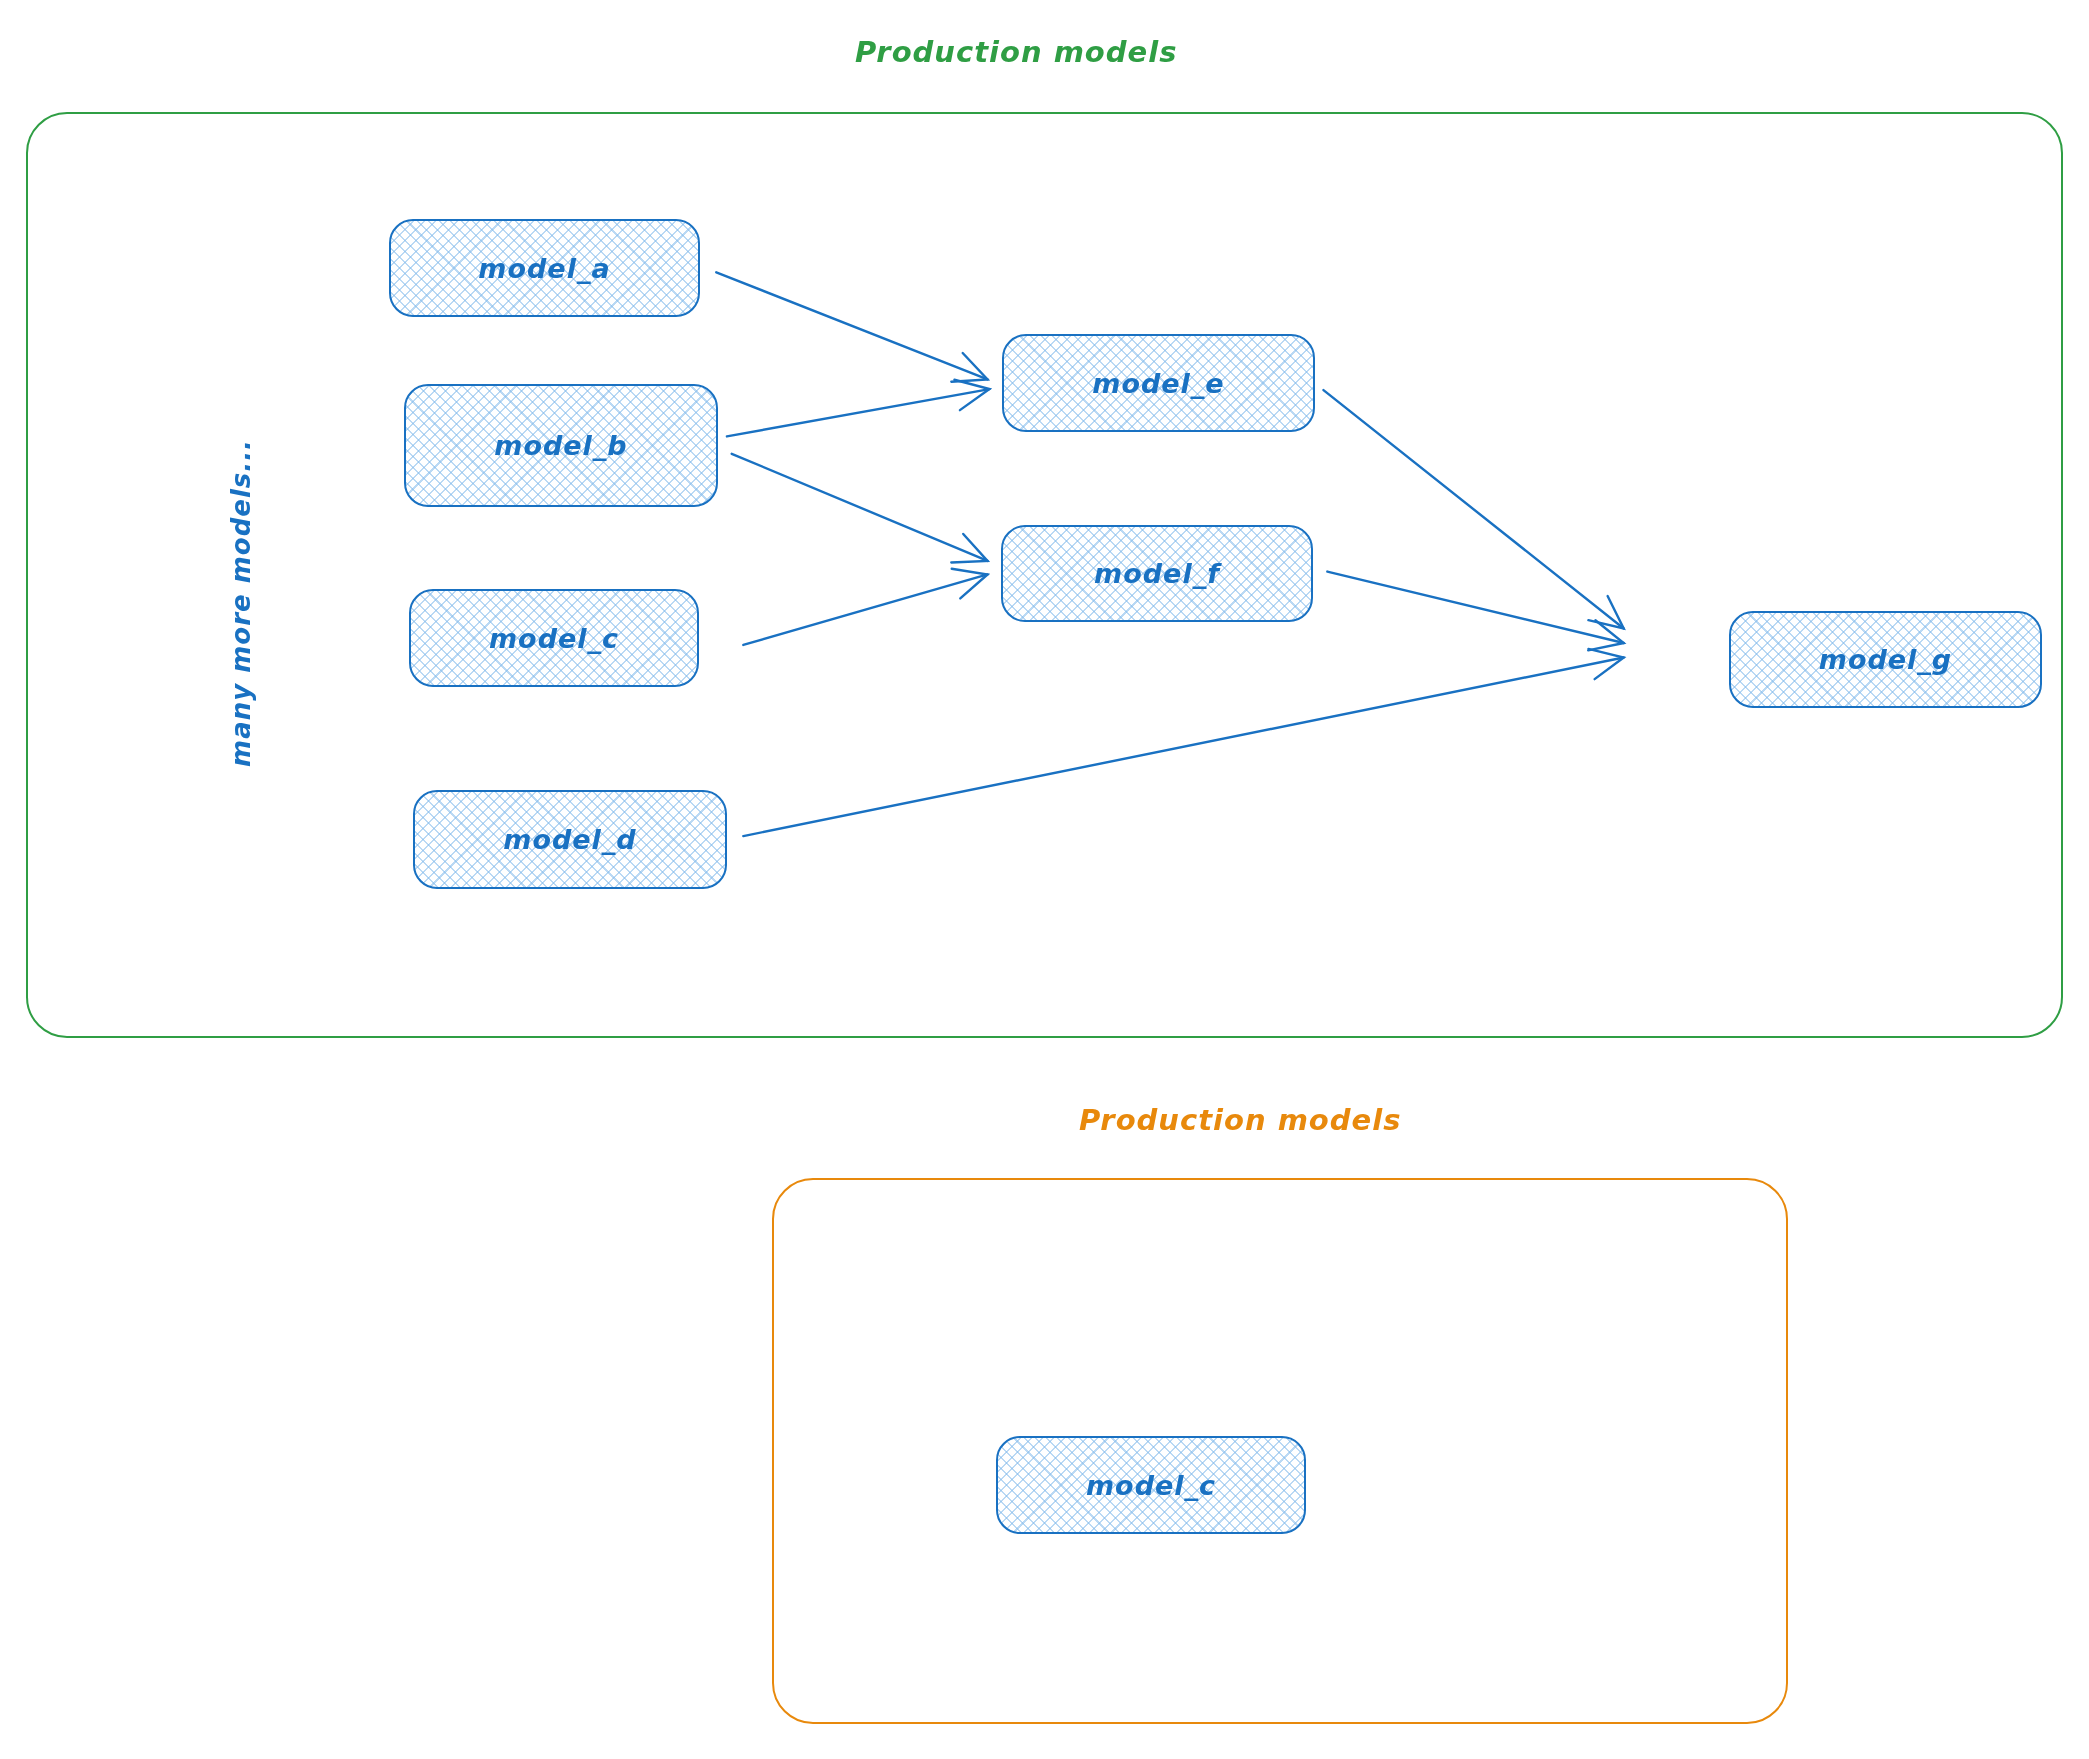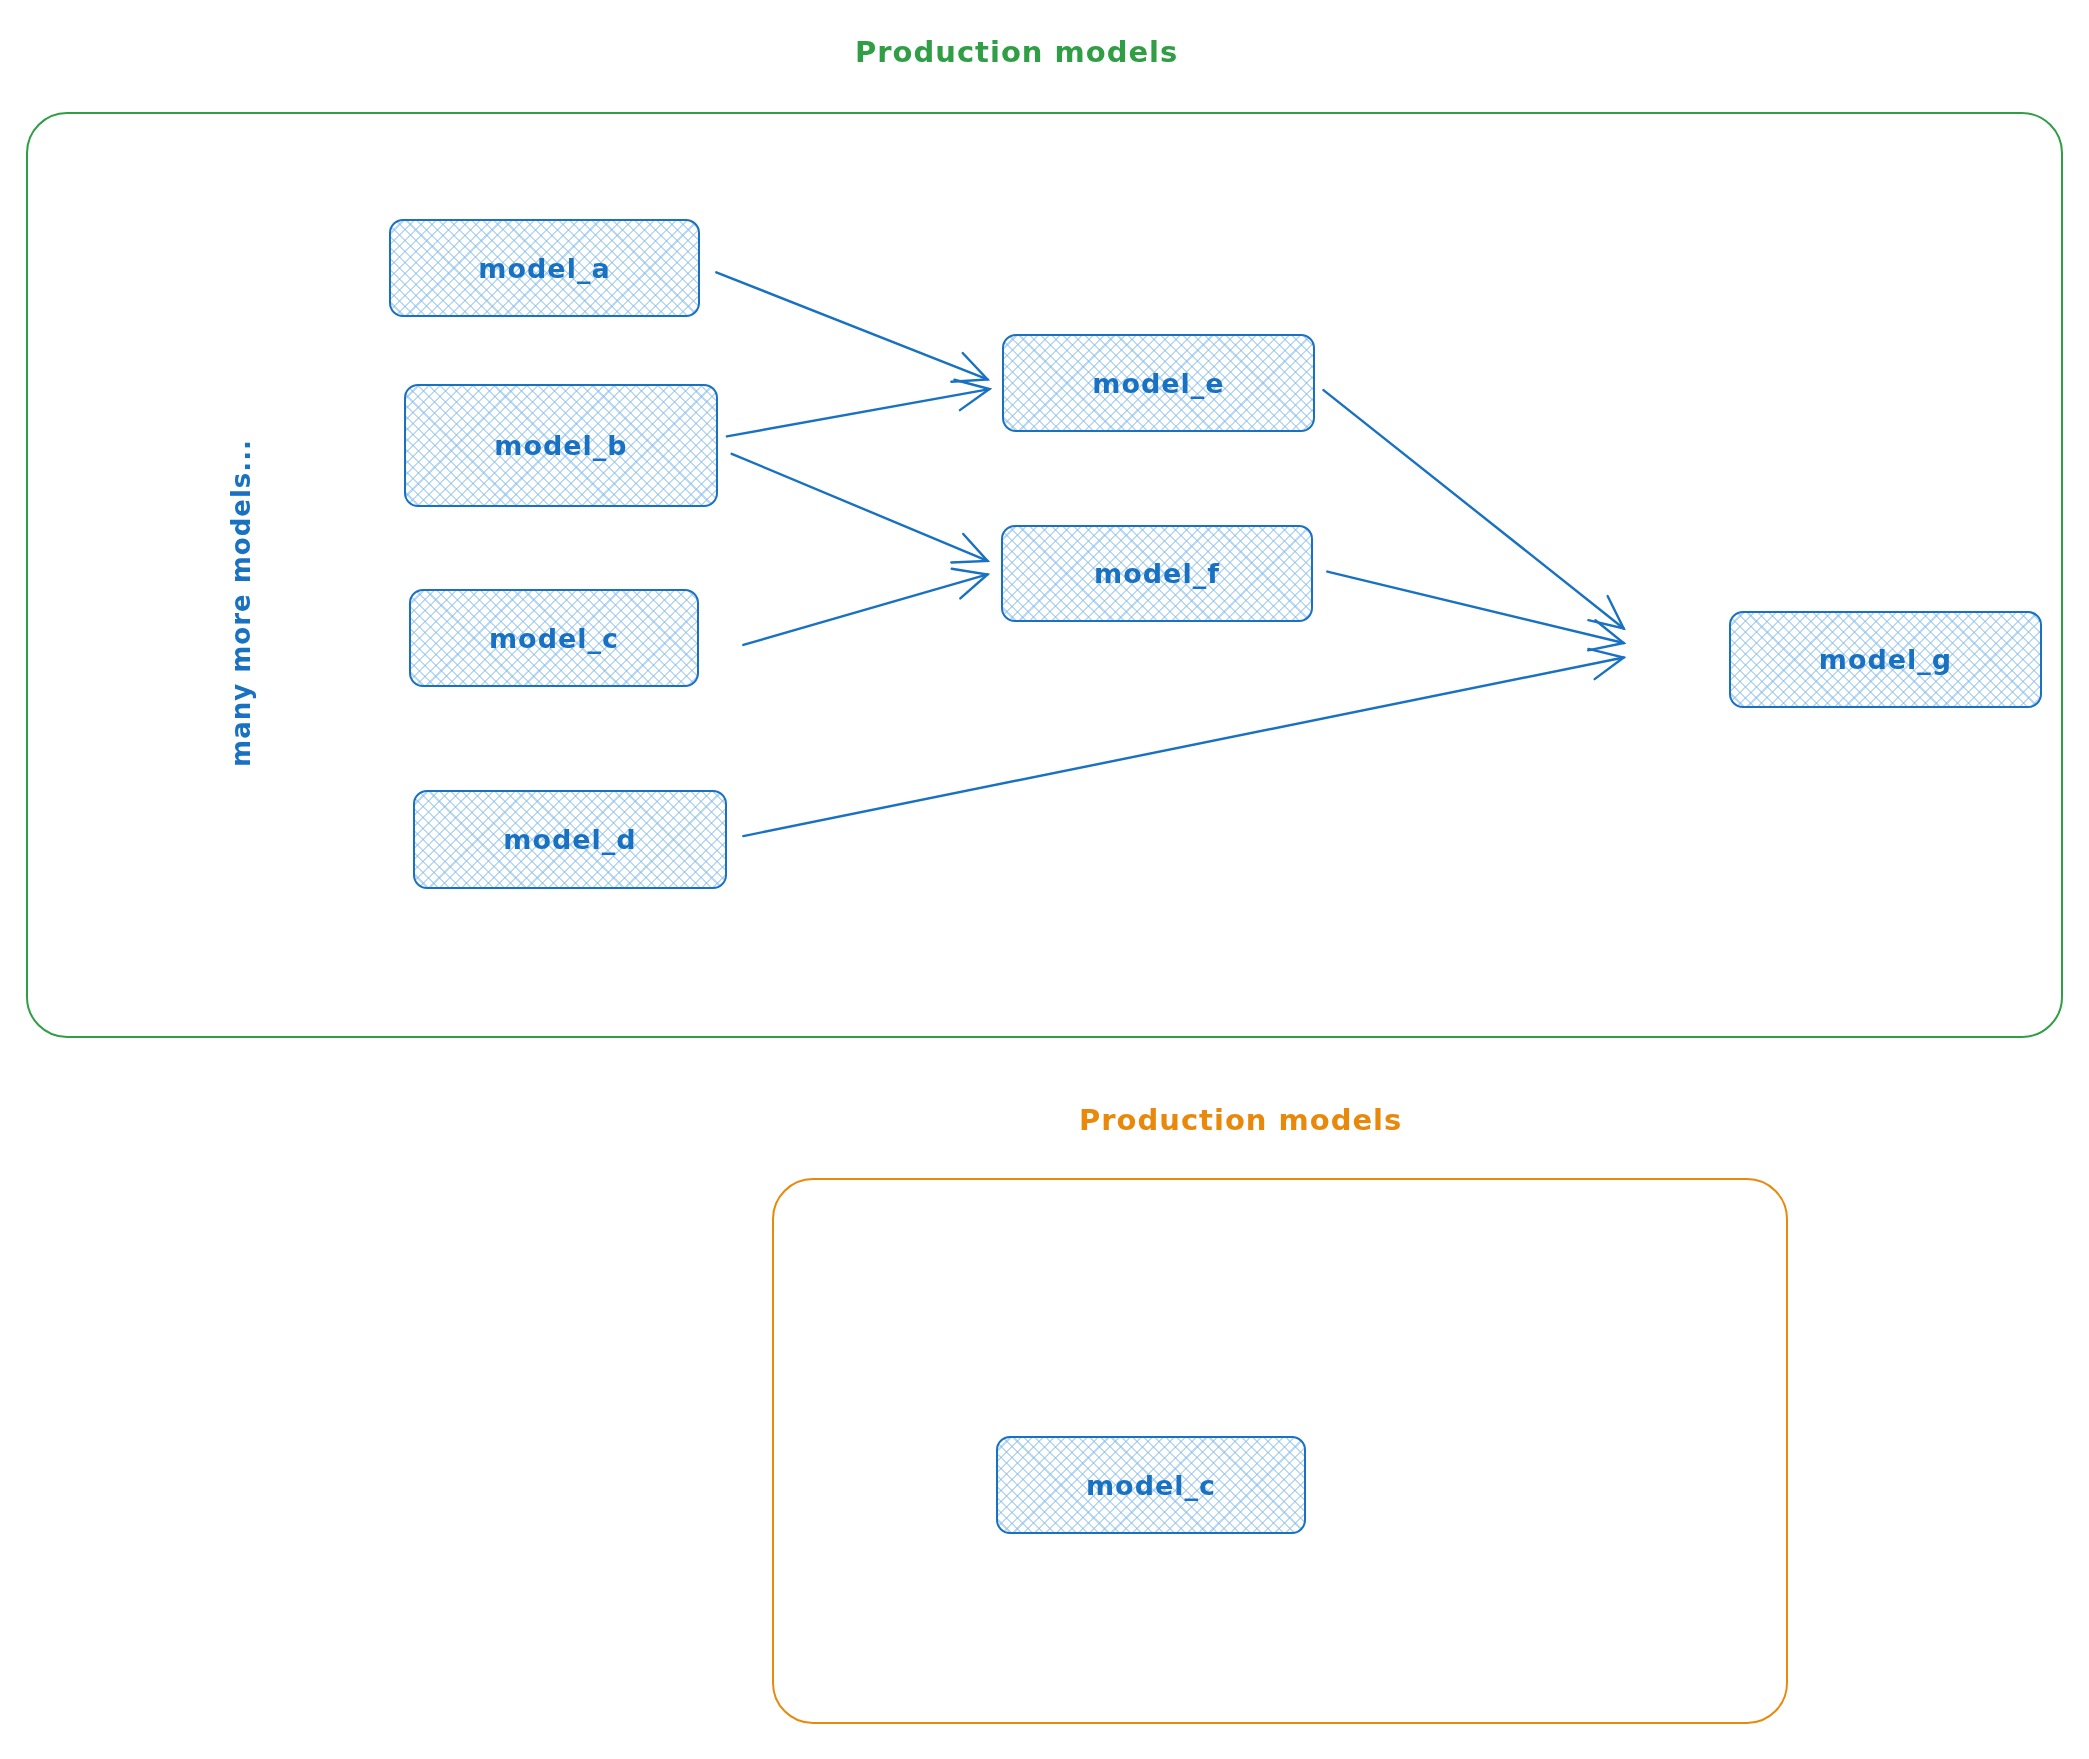--- a/index.html
+++ b/index.html
@@ -6,21 +6,21 @@
     --blue:#1971c2;
     --green:#2f9e44;
     --orange:#e8890c;
   }
   *{margin:0;padding:0;box-sizing:border-box;}
   html,body{background:#ffffff;}
   body{
     font-family:"DejaVu Sans","Liberation Sans",sans-serif;
     width:2089px;height:1759px;position:relative;overflow:hidden;
   }
-  .canvas{position:absolute;inset:0;width:2089px;height:1759px;}
+  .canvas{position:absolute;inset:0;width:2089px;height:1759px;font-style:italic;}
 
   .section-title{
     position:absolute;
     font-size:29px;
     font-weight:600;
     letter-spacing:1px;
     white-space:nowrap;
   }
   .title-green{color:var(--green);left:855px;top:35px;}
   .title-orange{color:var(--orange);left:1079px;top:1103px;}
@@ -46,21 +46,21 @@
     color:var(--blue);
     font-size:26px;
     font-weight:600;
     letter-spacing:1px;
     white-space:nowrap;
   }
 
   .node{
     position:absolute;
     border:2.4px solid var(--blue);
-    border-radius:14px;
+    border-radius:24px;
     display:flex;align-items:center;justify-content:center;
     color:var(--blue);
     font-size:27px;
     font-weight:600;
     letter-spacing:1px;
     background-color:#ffffff;
     background-image:
       repeating-linear-gradient(45deg, rgba(130,186,235,0.55) 0px, rgba(130,186,235,0.55) 1.5px, transparent 1.5px, transparent 7.7px),
       repeating-linear-gradient(135deg, rgba(130,186,235,0.55) 0px, rgba(130,186,235,0.55) 1.5px, transparent 1.5px, transparent 7.7px);
   }

